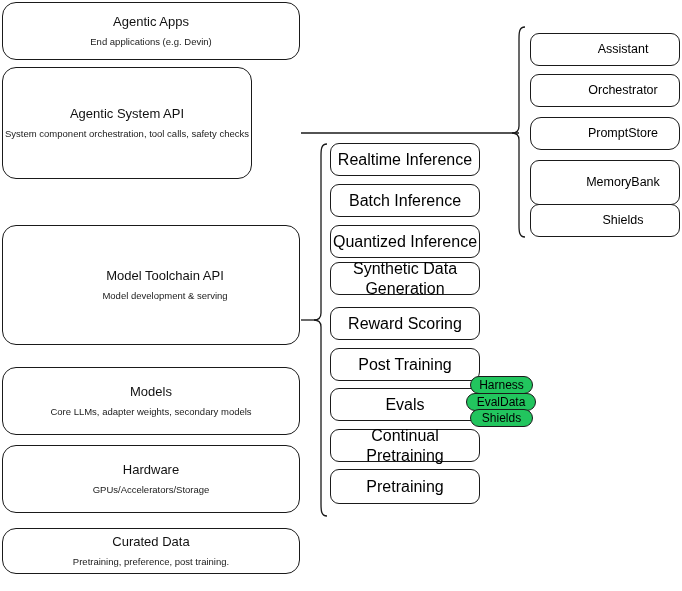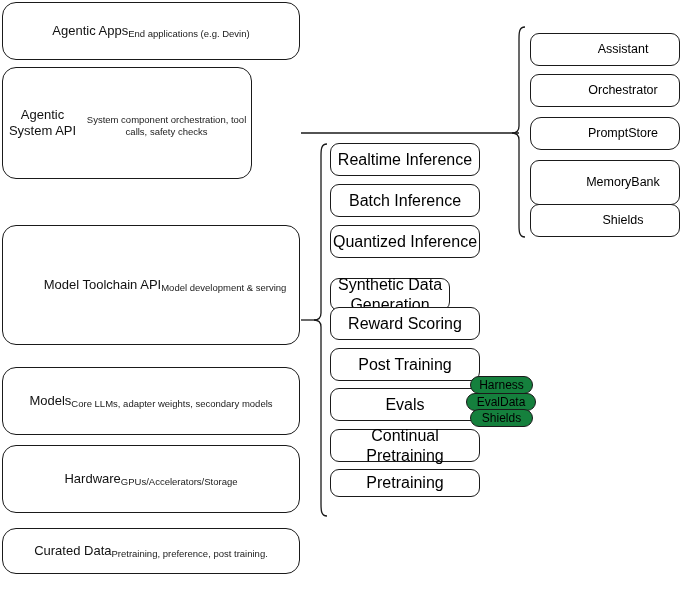--- a/index.html
+++ b/index.html
@@ -20,21 +20,21 @@
     left: 0; top: 0;
     width: 682px;
     height: 591px;
   }
   .box {
     position: absolute;
     box-sizing: border-box;
     border: 1.4px solid #1a1a1a;
     background: #ffffff;
     display: flex;
-    flex-direction: row;
+    flex-direction: column;
     align-items: center;
     justify-content: center;
     text-align: center;
     line-height: 1.25;
   }
   .stack-box {
     border-radius: 14px;
   }
   .stack-box .title {
     font-size: 13px;
@@ -51,21 +51,21 @@
   }
   .right-box {
     border-radius: 9px;
     font-size: 12.5px;
     padding-left: 36px;
   }
   .pill {
     position: absolute;
     box-sizing: border-box;
     border: 1.4px solid #1a1a1a;
-    background: #15803d;
+    background: #22c55e;
     border-radius: 999px;
     display: flex;
     align-items: center;
     justify-content: center;
     font-size: 12px;
     color: #000000;
     z-index: 5;
   }
   svg.connectors {
     position: absolute;
@@ -127,36 +127,36 @@
 
     <div class="box cap-box" style="left:330px; top:143px; width:150px; height:33px;">
       <span>Realtime Inference</span>
     </div>
     <div class="box cap-box" style="left:330px; top:184px; width:150px; height:33px;">
       <span>Batch Inference</span>
     </div>
     <div class="box cap-box" style="left:330px; top:225px; width:150px; height:33px;">
       <span>Quantized Inference</span>
     </div>
-    <div class="box cap-box" style="left:330px; top:278px; width:120px; height:33px;">
+    <div class="box cap-box" style="left:330px; top:262px; width:150px; height:33px;">
       <span>Synthetic Data Generation</span>
     </div>
     <div class="box cap-box" style="left:330px; top:307px; width:150px; height:33px;">
       <span>Reward Scoring</span>
     </div>
     <div class="box cap-box" style="left:330px; top:348px; width:150px; height:33px;">
       <span>Post Training</span>
     </div>
     <div class="box cap-box" style="left:330px; top:388px; width:150px; height:33px;">
       <span>Evals</span>
     </div>
     <div class="box cap-box" style="left:330px; top:429px; width:150px; height:33px;">
       <span>Continual Pretraining</span>
     </div>
-    <div class="box cap-box" style="left:330px; top:469px; width:150px; height:28px;">
+    <div class="box cap-box" style="left:330px; top:469px; width:150px; height:35px;">
       <span>Pretraining</span>
     </div>
 
     <div class="pill" style="left:470px; top:376px; width:63px; height:18px;">
       <span>Harness</span>
     </div>
     <div class="pill" style="left:466px; top:393px; width:70px; height:18px;">
       <span>EvalData</span>
     </div>
     <div class="pill" style="left:470px; top:409px; width:63px; height:18px;">

